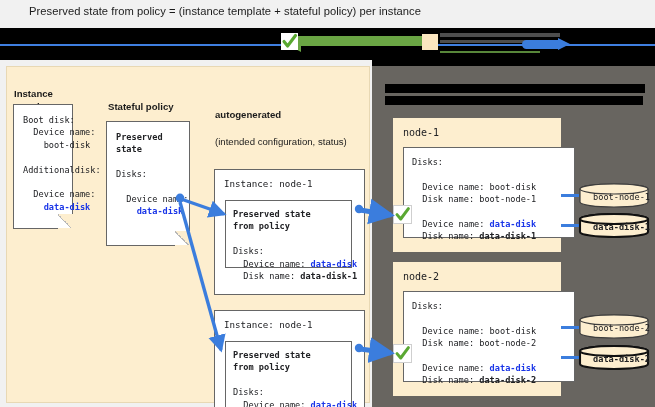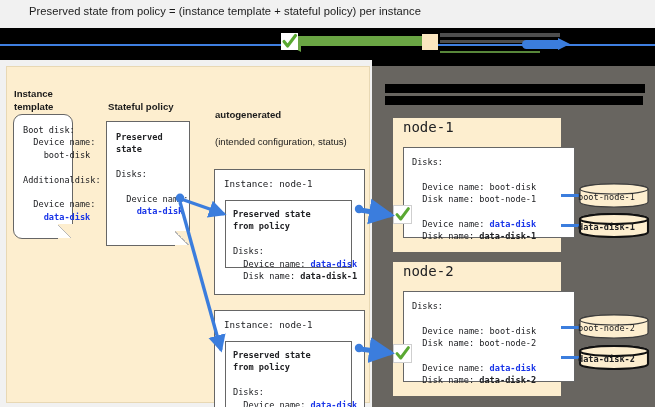--- a/index.html
+++ b/index.html
@@ -218,21 +218,21 @@
   }
   .doc-body {
     font-family: "DejaVu Sans Mono", monospace;
     font-size: 8.6px;
     line-height: 12.4px;
     color: #202124;
     white-space: pre;
     padding: 9px 0 0 9px;
   }
 
-  .card-template { left: 13px; top: 114px; width: 60px; height: 125px; border-radius: 9px; }
+  .card-template { left: 13px; top: 104px; width: 60px; height: 125px; }
   .card-policy   { left: 106px; top: 121px; width: 84px; height: 125px; }
 
   
   .box {
     position: absolute;
     background: #ffffff;
     border: 1px solid #666;
     box-sizing: border-box;
     margin-top: 48px;
   }
@@ -267,23 +267,23 @@
   
   .node-panel {
     position: absolute;
     background: #fdeecf;
     box-sizing: border-box;
   }
   .node-1 { left: 393px; top: 118px; width: 168px; height: 134px; }
   .node-2 { left: 393px; top: 262px; width: 168px; height: 134px; }
   .node-title {
     position: absolute;
-    left: 10px; top: 1px;
+    left: 10px; top: 9px;
     font-family: "DejaVu Sans Mono", monospace;
-    font-size: 14px;
+    font-size: 10px;
     color: #202124;
     white-space: pre;
   }
   .node-inner {
     position: absolute;
     left: 10px; top: 29px;
     width: 172px; height: 91px;
     border: 1px solid #666;
     background: #ffffff;
     box-sizing: border-box;
@@ -293,21 +293,21 @@
   
   .cyl {
     position: absolute;
     width: 72px;
     height: 25px;
   }
   .cyl svg { display: block; }
   .cyl .lbl {
     position: absolute;
     left: 0; right: 0; top: 9px;
-    text-align: left;
+    text-align: right;
     font-family: "DejaVu Sans Mono", monospace;
     font-size: 8.6px;
     color: #202124;
     white-space: pre;
   }
   .cyl-b1 { left: 578px; top: 183px; }
   .cyl-d1 { left: 578px; top: 213px; }
   .cyl-b2 { left: 578px; top: 314px; }
   .cyl-d2 { left: 578px; top: 345px; }
 

